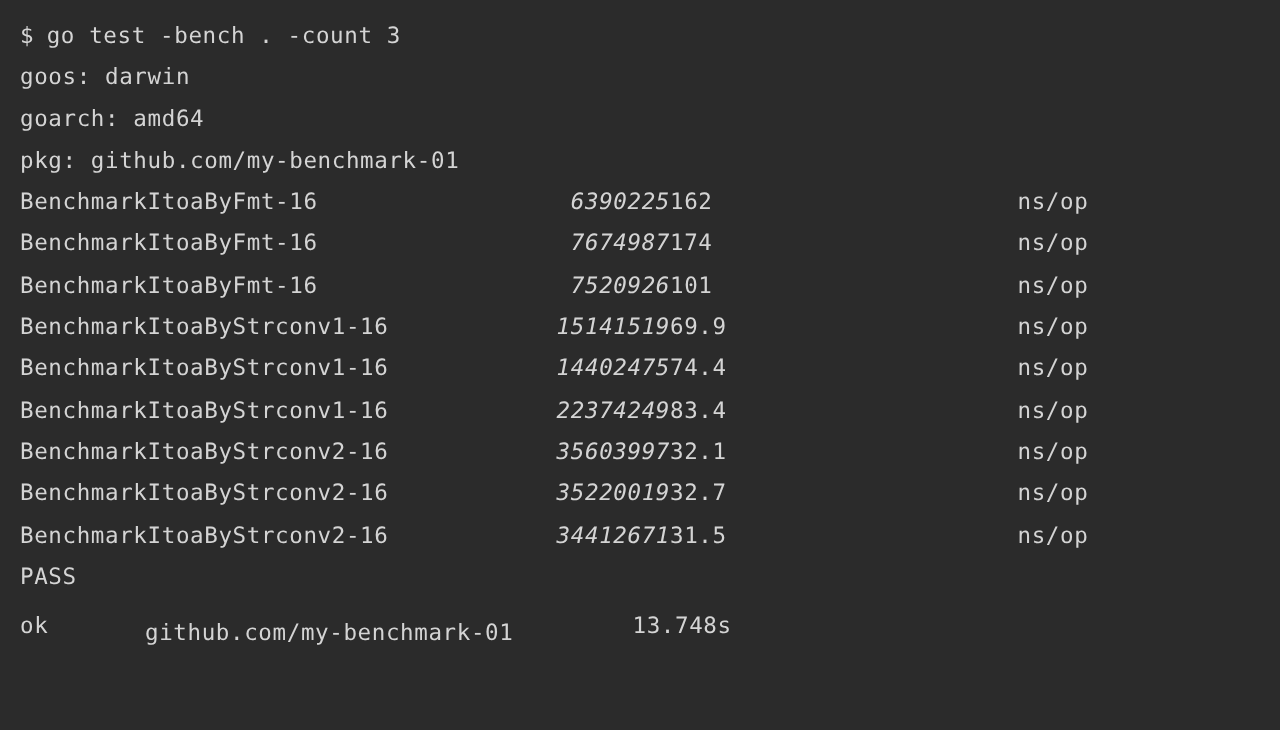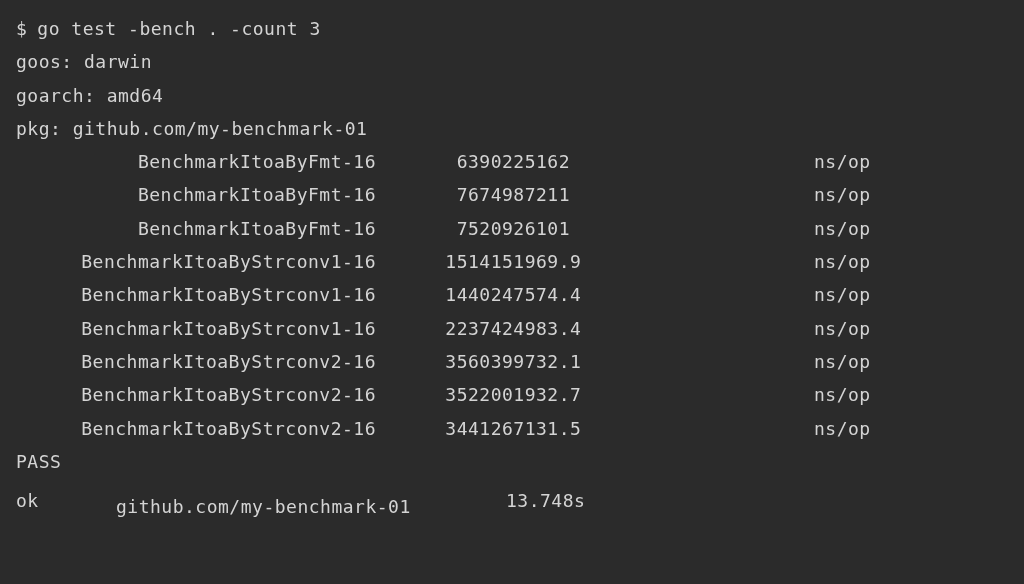--- a/index.html
+++ b/index.html
@@ -29,26 +29,26 @@
     .header-line {
       white-space: pre;
     }
     .bench-row {
       display: flex;
       white-space: pre;
     }
     .bench-name {
       width: 360px;
       flex-shrink: 0;
-      text-align: right;
     }
     .bench-iters {
       width: 160px;
       text-align: right;
       flex-shrink: 0;
+      font-style: italic;
     }
     .bench-nsop {
       width: 270px;
       flex-shrink: 0;
     }
     .bench-unit {
       margin-left: 8px;
     }
     .footer-row {
       display: flex;
@@ -72,21 +72,21 @@
   <span class="prompt-symbol">$</span>
   <span>go test -bench . -count 3</span>
 </div>
 
 <div class="header-line">goos: darwin</div>
 <div class="header-line">goarch: amd64</div>
 <div class="header-line">pkg: github.com/my-benchmark-01</div>
 
 <div id="bench-rows">
     <div class="bench-row"><span class="bench-name">BenchmarkItoaByFmt-16</span><span class="bench-iters">6390225</span><span class="bench-nsop">162</span><span class="bench-unit">ns/op</span></div>
-    <div class="bench-row"><span class="bench-name">BenchmarkItoaByFmt-16</span><span class="bench-iters">7674987</span><span class="bench-nsop">211</span><span class="bench-unit">ns/op</span></div>
+    <div class="bench-row"><span class="bench-name">BenchmarkItoaByFmt-16</span><span class="bench-iters">7674987</span><span class="bench-nsop">174</span><span class="bench-unit">ns/op</span></div>
     <div class="bench-row"><span class="bench-name">BenchmarkItoaByFmt-16</span><span class="bench-iters">7520926</span><span class="bench-nsop">101</span><span class="bench-unit">ns/op</span></div>
     <div class="bench-row"><span class="bench-name">BenchmarkItoaByStrconv1-16</span><span class="bench-iters">15141519</span><span class="bench-nsop">69.9</span><span class="bench-unit">ns/op</span></div>
     <div class="bench-row"><span class="bench-name">BenchmarkItoaByStrconv1-16</span><span class="bench-iters">14402475</span><span class="bench-nsop">74.4</span><span class="bench-unit">ns/op</span></div>
     <div class="bench-row"><span class="bench-name">BenchmarkItoaByStrconv1-16</span><span class="bench-iters">22374249</span><span class="bench-nsop">83.4</span><span class="bench-unit">ns/op</span></div>
     <div class="bench-row"><span class="bench-name">BenchmarkItoaByStrconv2-16</span><span class="bench-iters">35603997</span><span class="bench-nsop">32.1</span><span class="bench-unit">ns/op</span></div>
     <div class="bench-row"><span class="bench-name">BenchmarkItoaByStrconv2-16</span><span class="bench-iters">35220019</span><span class="bench-nsop">32.7</span><span class="bench-unit">ns/op</span></div>
     <div class="bench-row"><span class="bench-name">BenchmarkItoaByStrconv2-16</span><span class="bench-iters">34412671</span><span class="bench-nsop">31.5</span><span class="bench-unit">ns/op</span></div>
   </div>
 
 <div>PASS</div>

